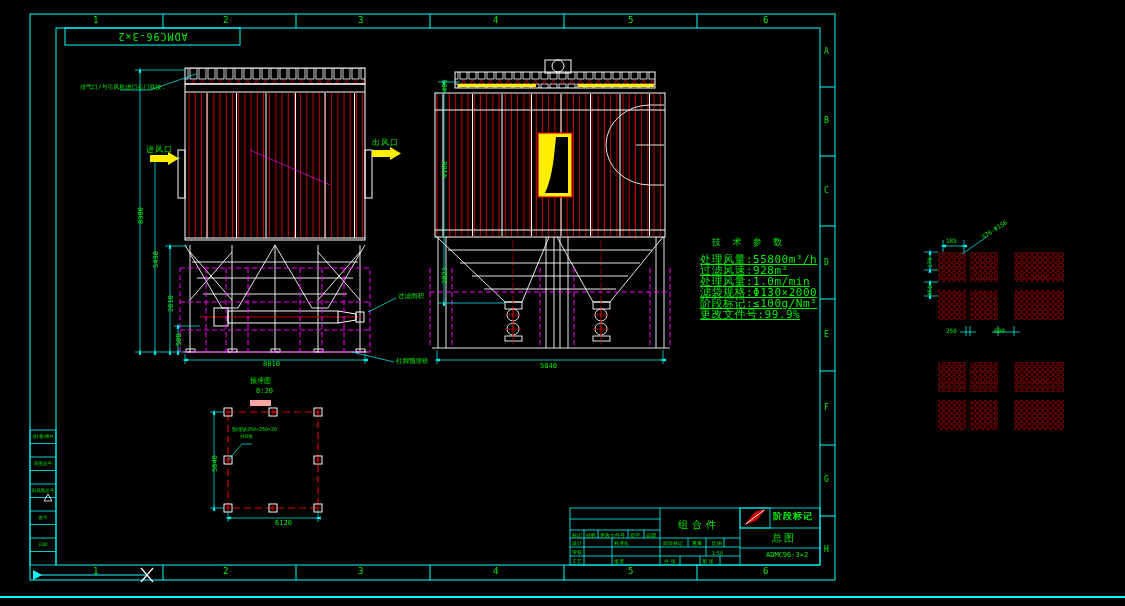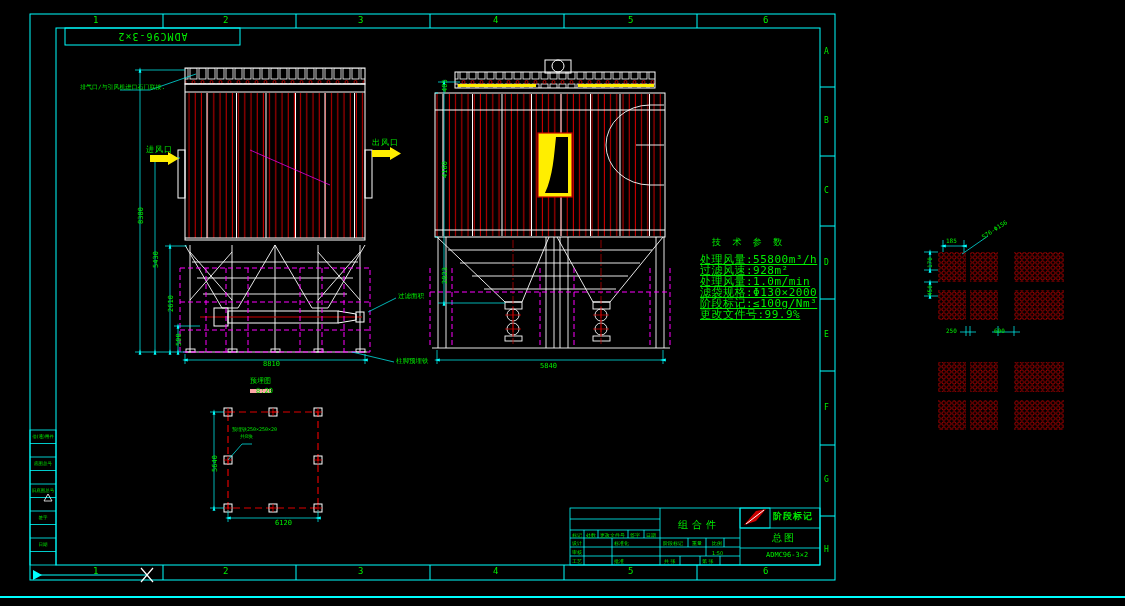--- a/index.html
+++ b/index.html
@@ -10,21 +10,21 @@
      white-space:nowrap;line-height:1;}
   .d{font-size:7px;}
   .s{font-size:6px;}
   .xs{font-size:5px;}
   .v{transform:rotate(-90deg);transform-origin:left top;}
   .r180{transform:rotate(180deg);}
   .gn{font-size:9px;color:#00ee00;}
   .gl{font-size:8px;color:#00ee00;}
   .tp{font-size:11px;letter-spacing:0.5px;text-decoration:underline;}
   .ttl{font-size:9px;letter-spacing:3px;}
-  .underln{border-bottom:4px solid #fca5a5;padding-bottom:4px;}
+  .underln{border-bottom:6px solid #fca5a5;padding-bottom:15px;}
   .strip-row{position:absolute;left:31px;width:24px;height:13.5px;overflow:hidden;
      color:#00ee00;font-size:4.5px;text-align:center;line-height:13.5px;}
   .cell{position:absolute;color:#00ee00;font-size:5px;}
 </style>
 </head>
 <body>
 
 <div id="sheet">
 
 <svg id="cad" width="1125" height="606" viewBox="0 0 1125 606">

